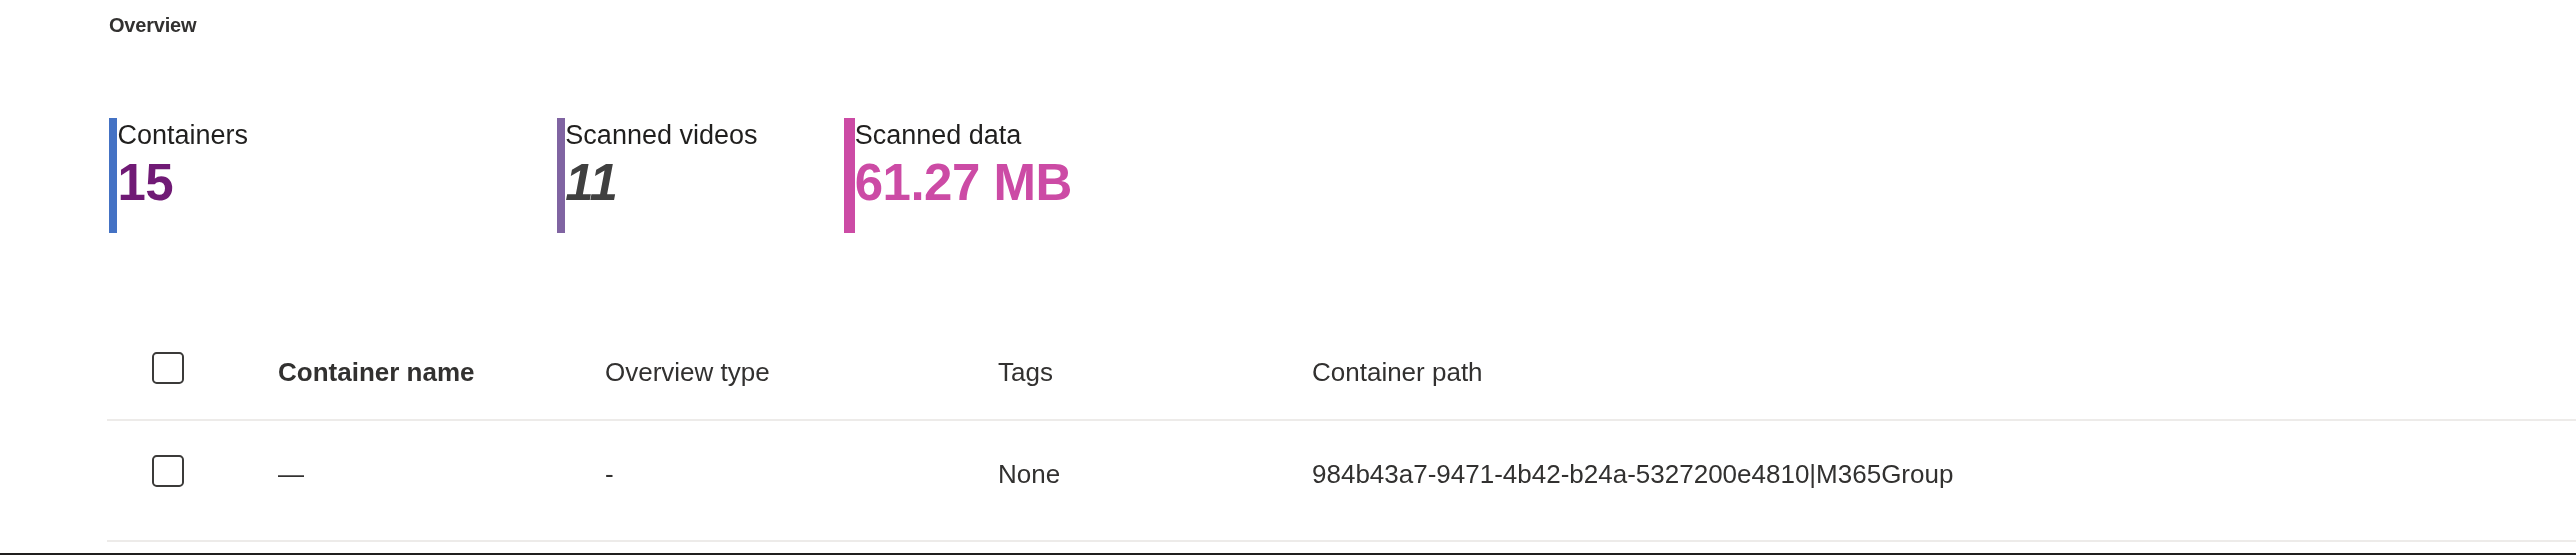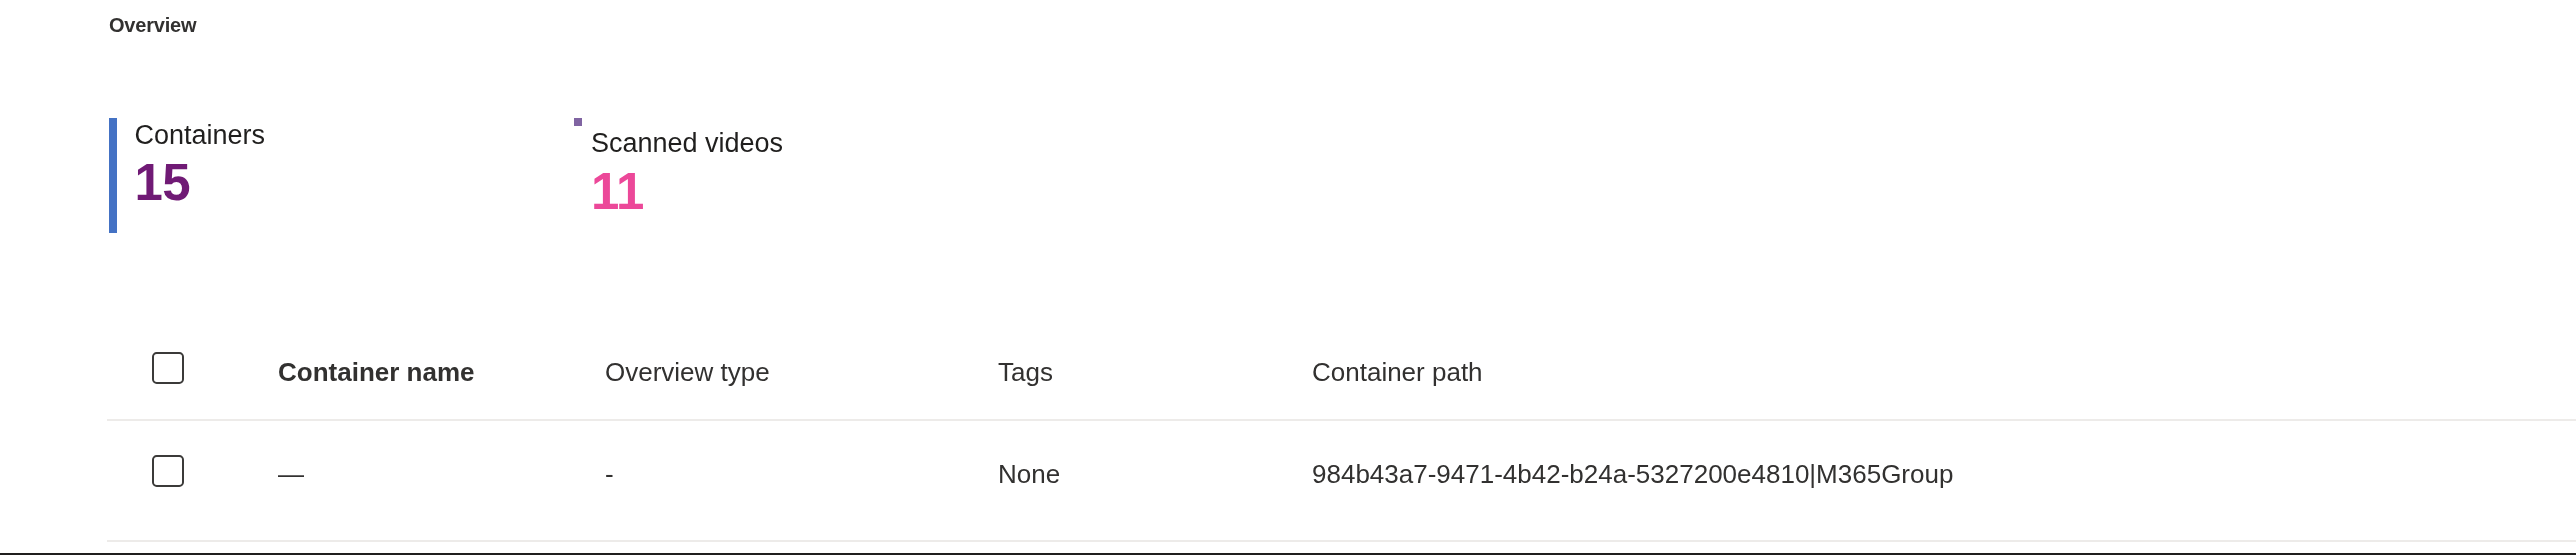--- a/index.html
+++ b/index.html
@@ -52,21 +52,20 @@
     height: 115px;
     box-sizing: border-box;
   }
   .metric-bar {
     width: 8.4px;
     flex: 0 0 8.4px;
     height: 115px;
     border-radius: 0;
   }
   .metric-text {
-    padding-left: 17px;
     display: flex;
     flex-direction: column;
     justify-content: flex-start;
   }
   .metric-label {
     font-size: 27px;
     font-weight: normal;
     color: #201f1e;
     line-height: 34px;
     white-space: nowrap;
@@ -162,28 +161,35 @@
   <div class="metrics">
 
     <div class="metric" style="margin-right:309px;">
       <div class="metric-bar" style="background:#4472c4;"></div>
       <div class="metric-text">
         <div class="metric-label">Containers</div>
         <div class="metric-value" style="color:#701a75;">15</div>
       </div>
     </div>
 
-    <div class="metric" style="margin-right:86px;flex-direction:column;">
+    <div class="metric" style="margin-right:86px;">
       <div class="metric-bar" style="background:#8064a2;"></div>
       <div class="metric-text">
         <div class="metric-label">Scanned videos</div>
-        <div class="metric-value" style="color:#ec4899;">11</div>
+        <div class="metric-value" style="color:#404040;font-style:italic;">11</div>
       </div>
     </div>
 
+    <div class="metric">
+      <div class="metric-bar" style="background:#cc4ba5;width:11.2px;flex:0 0 11.2px;"></div>
+      <div class="metric-text">
+        <div class="metric-label">Scanned data</div>
+        <div class="metric-value" style="color:#cc4ba5;">61.27 MB</div>
+      </div>
+    </div>
 
   </div>
 
   <div class="table">
 
     <div class="row header-row">
       <div class="checkbox col-check"></div>
       <div class="cell col-name">Container name</div>
       <div class="cell col-type">Overview type</div>
       <div class="cell col-tags">Tags</div>

